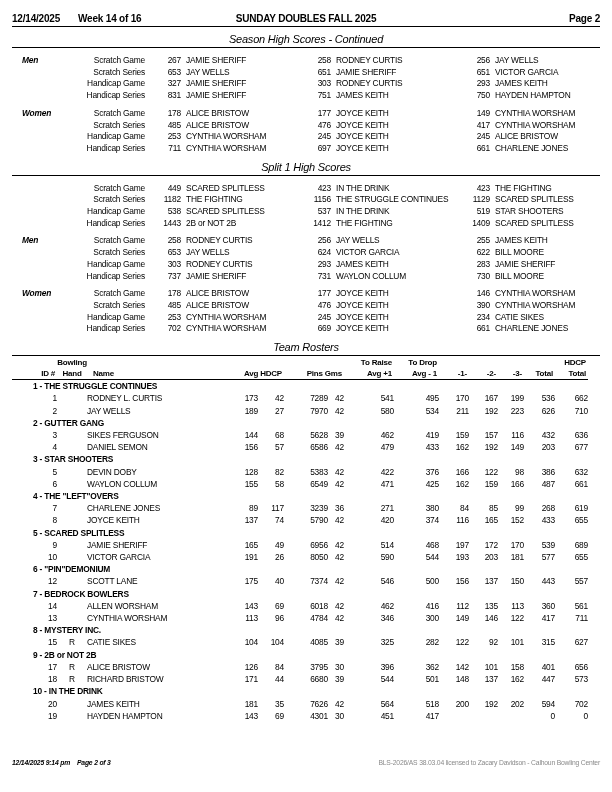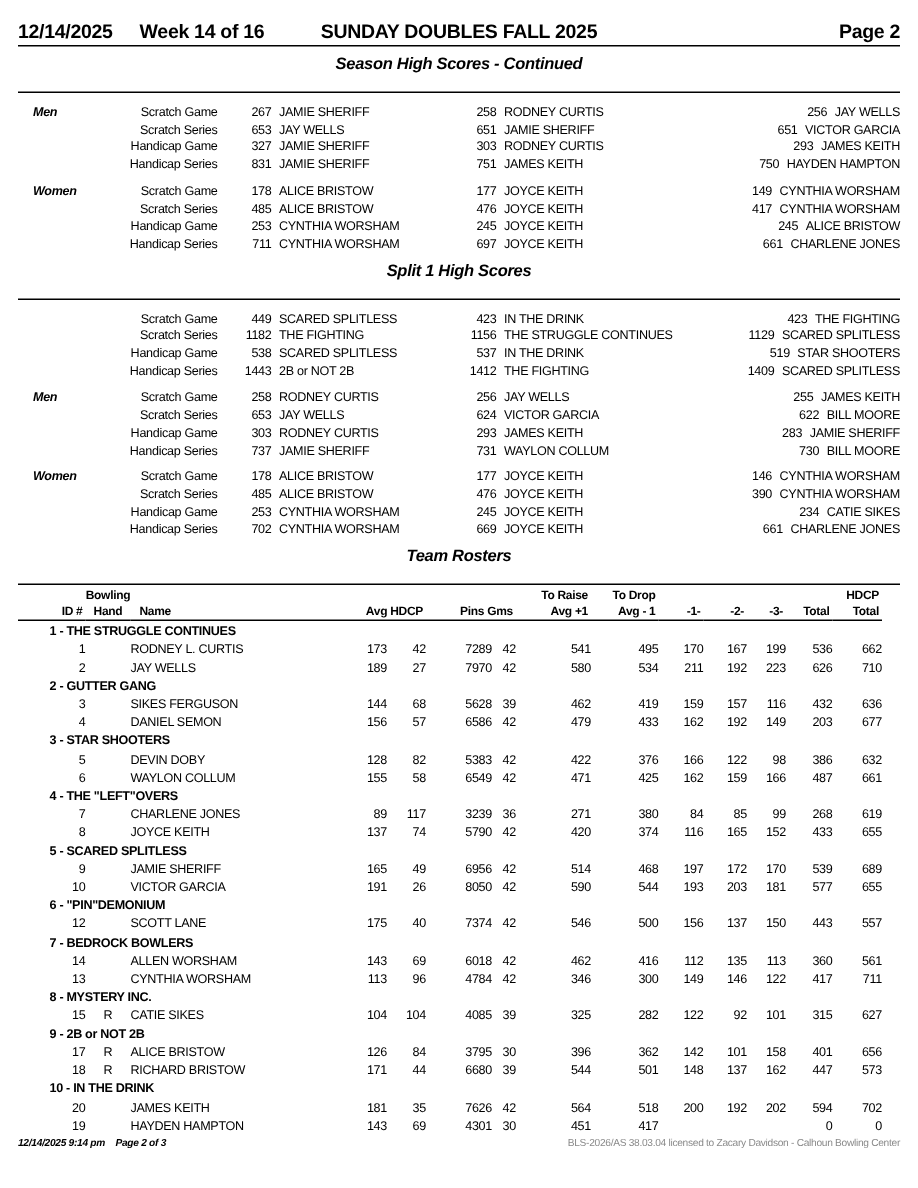--- a/index.html
+++ b/index.html
@@ -13,51 +13,51 @@
     letter-spacing:-0.2px;
     overflow:hidden;
     box-sizing:border-box;
     padding:13px 12px 0 12px;
   }
   
   .pg-header{
     display:flex;align-items:flex-start;
     border-bottom:1.5px solid #000;
     padding-bottom:2px;margin-bottom:6px;
-    font-size:13px;font-weight:bold;
+    font-size:10px;font-weight:bold;
     white-space:nowrap;
   }
   .pg-header .left{display:flex;gap:18px;flex:1;}
   .pg-header .center{flex:1;text-align:center;}
   .pg-header .right{flex:1;text-align:right;}
   
   .section-title{
     text-align:center;
-    font-size:11px;font-weight:bold;font-style:italic;
+    font-size:11px;font-weight:normal;font-style:italic;
     border-bottom:1.5px solid #000;
-    padding-bottom:12px;
+    padding-bottom:2px;
     margin-bottom:7px;
   }
   
   .hs-section{margin-bottom:2px;}
   .hs-group{position:relative;margin-bottom:6px;}
   .hs-label{
     position:absolute;left:10px;top:0;
     font-size:8.4px;font-weight:bold;font-style:italic;
     line-height:11.7px;
   }
   .hs-row{
     display:flex;
     font-size:8.4px;line-height:11.7px;
     padding-left:50px;
     white-space:nowrap;
   }
   .hs-cat{width:83px;text-align:right;flex:none;}
   .hs-entries{display:flex;flex:1;}
-  .hs-entry{display:flex;flex:none;justify-content:flex-end;}
+  .hs-entry{display:flex;flex:none;}
   .hs-score{width:36px;text-align:right;flex:none;}
   .hs-name{padding-left:5px;flex:none;}
   .hs-entry:nth-of-type(1) .hs-name{width:109px;}
   .hs-entry:nth-of-type(2) .hs-name{width:118px;}
   .hs-entry:nth-of-type(3){flex:1;}
   
   table.roster{
     border-collapse:collapse;table-layout:fixed;
     width:576px;
     font-size:8.4px;

